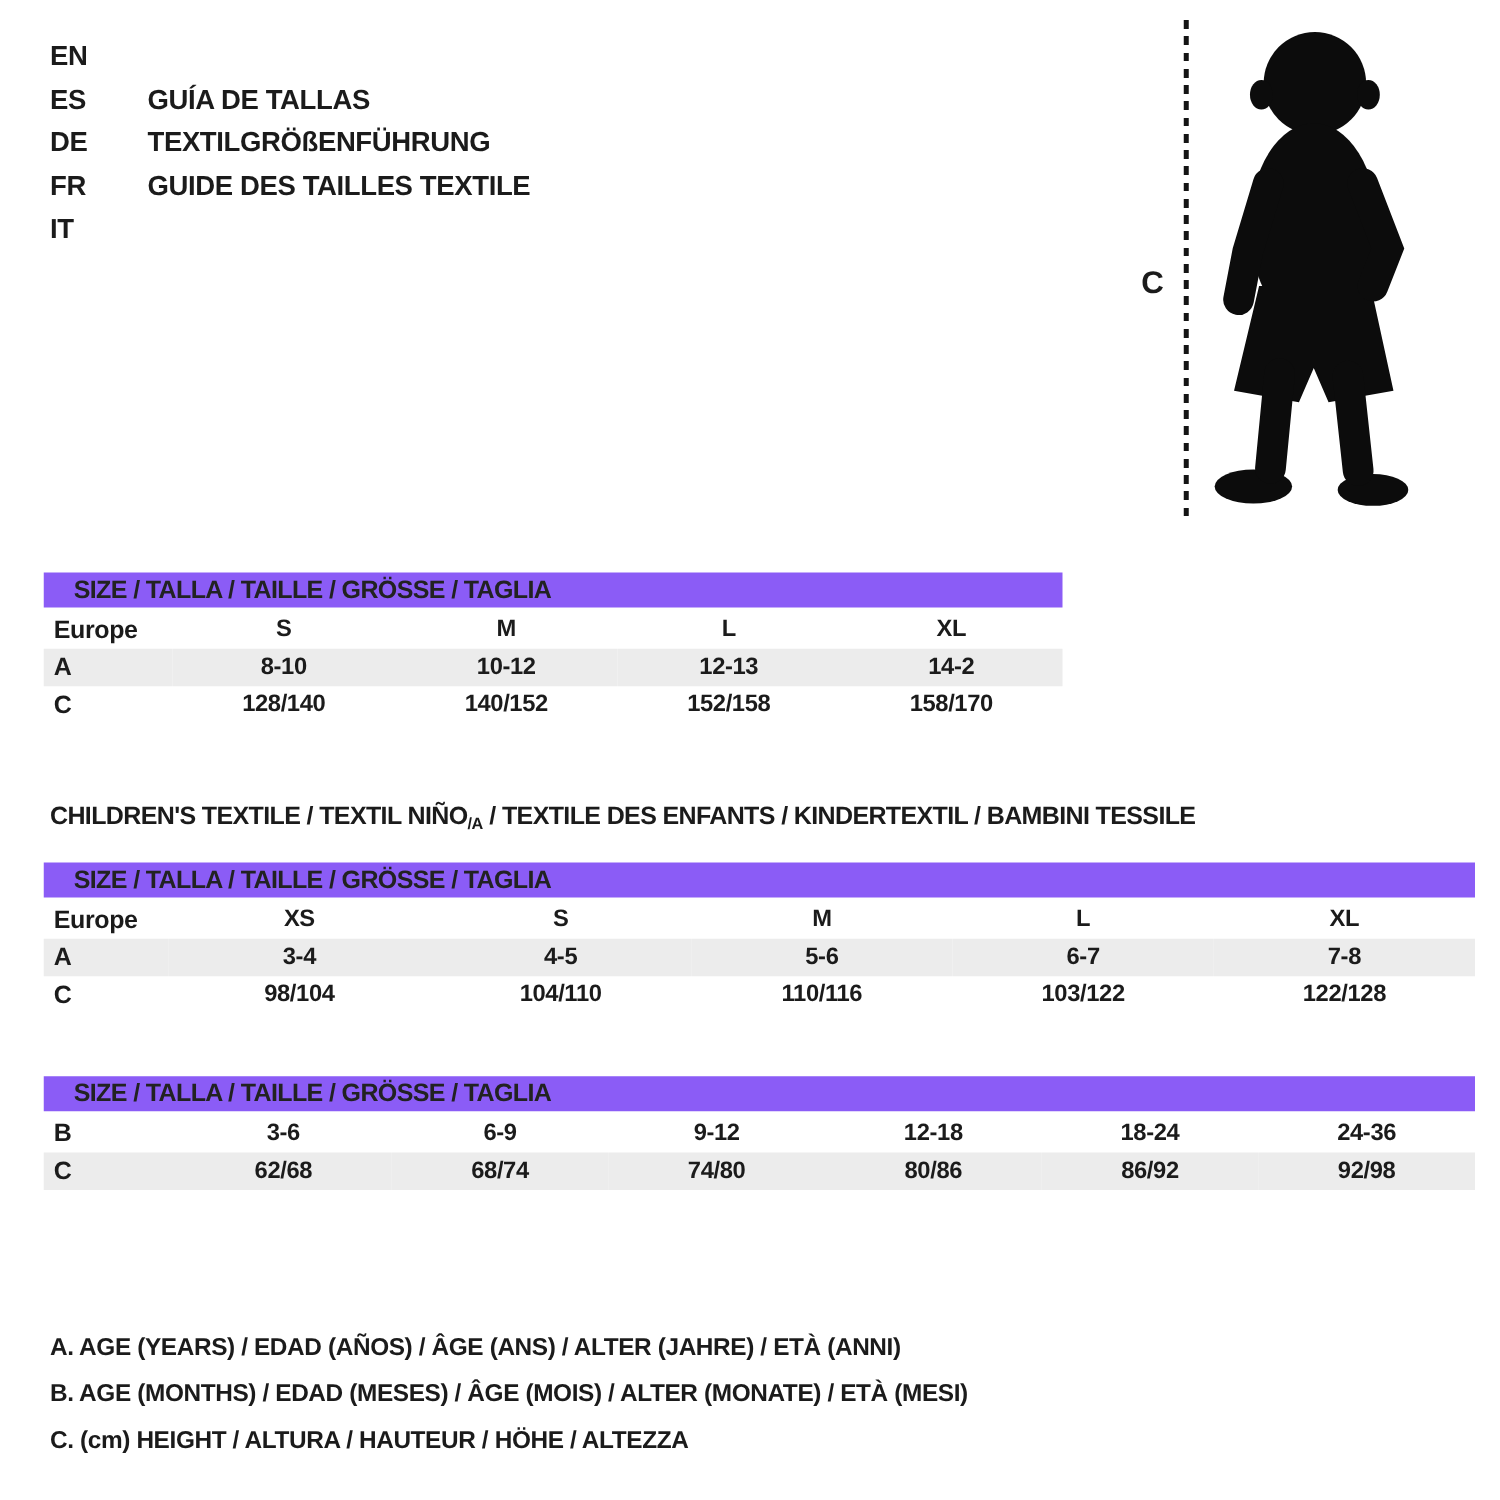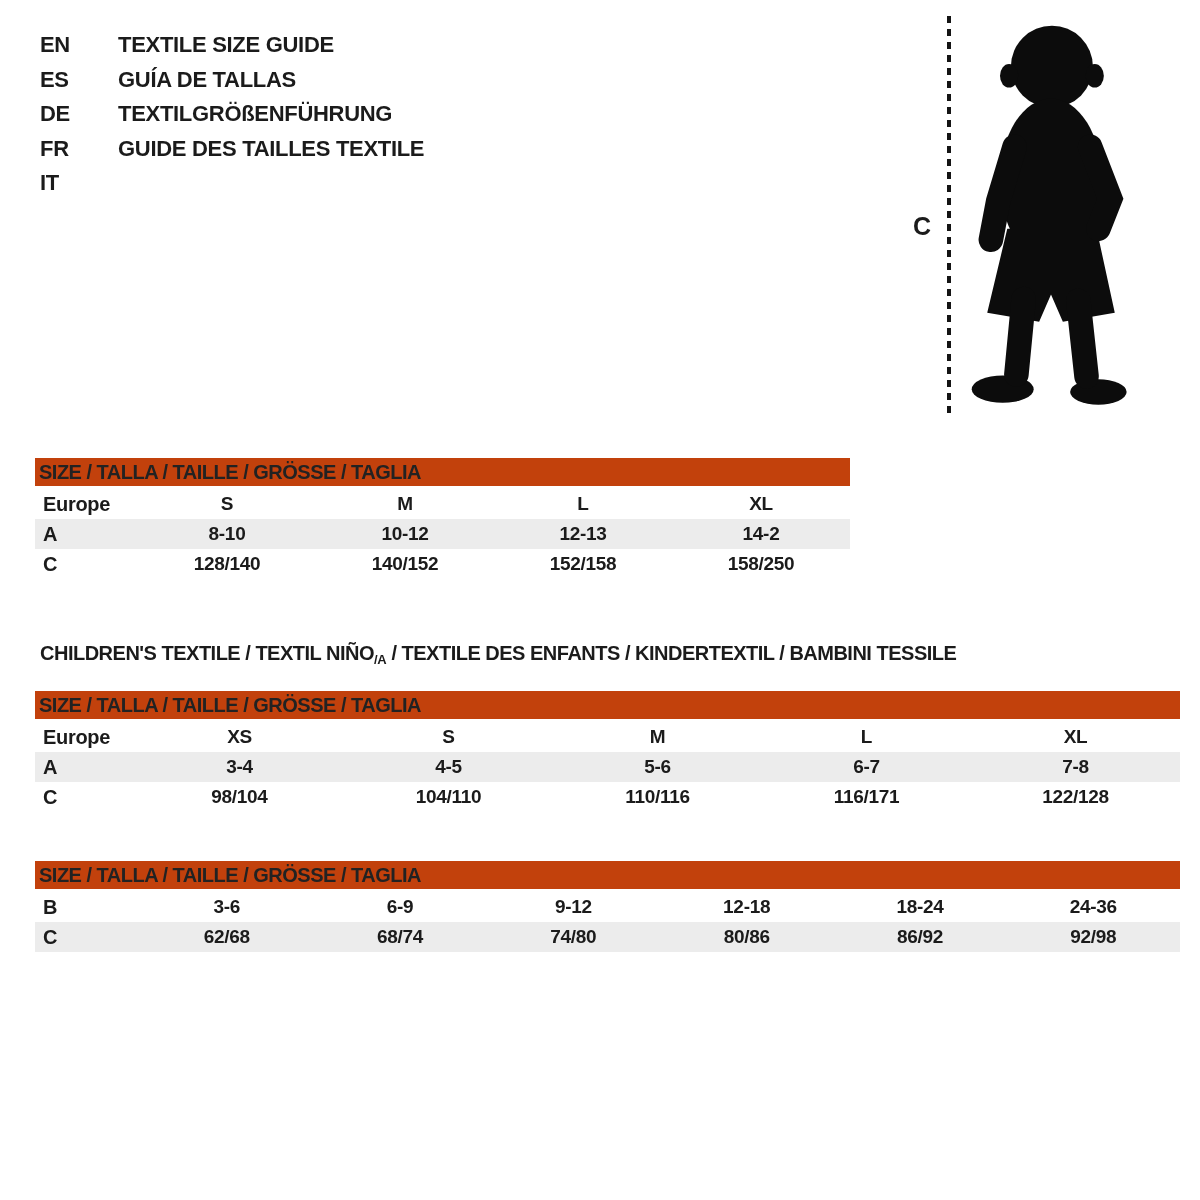--- a/index.html
+++ b/index.html
@@ -21,21 +21,21 @@
     background-image:repeating-linear-gradient(to bottom, #141414 0px, #141414 7px, transparent 7px, transparent 13px);
   }
   .measure-label { position:absolute; left:913px; top:212px; font-size:25px; }
   .silhouette { position:absolute; left:958px; top:12px; width:186px; height:410px; }
 
   
   .section { position:absolute; left:35px; }
   .sec-title { font-size:20px; letter-spacing:-0.5px; margin-left:5px; white-space:nowrap; }
   .sub-a { font-size:13px; vertical-align:-4px; letter-spacing:-0.3px; }
   .size-bar {
-    background:#c2410c; height:28px; line-height:29px; padding-left:4px;
+    background:#8b5cf6; height:28px; line-height:29px; padding-left:24px;
     font-size:20px; letter-spacing:-0.5px; color:#222; margin-top:24px; margin-bottom:3px;
   }
   table { width:100%; border-collapse:collapse; table-layout:fixed; }
   td {
     height:30px; font-size:19px; font-weight:700; text-align:center;
     padding:0; letter-spacing:-0.3px; vertical-align:middle;
   }
   td.row-label { text-align:left; padding-left:8px; font-size:20px; }
   tr.shaded { background:#ececec; }
 
@@ -50,21 +50,20 @@
   .legend-line { font-size:19.5px; line-height:37px; letter-spacing:-0.3px; white-space:nowrap; }
 </style>
 </head>
 <body>
 
 <div class="canvas">
 
   <div class="lang-header">
     <div class="lang-row">
       <span class="lang-code">EN</span>
-      <span class="lang-title">TEXTILE SIZE GUIDE</span>
     </div>
     <div class="lang-row">
       <span class="lang-code">ES</span>
       <span class="lang-title">GUÍA DE TALLAS</span>
     </div>
     <div class="lang-row">
       <span class="lang-code">DE</span>
       <span class="lang-title">TEXTILGRÖßENFÜHRUNG</span>
     </div>
     <div class="lang-row">
@@ -119,21 +118,21 @@
           <td>8-10</td>
           <td>10-12</td>
           <td>12-13</td>
           <td>14-2</td>
         </tr>
         <tr>
           <td class="row-label">C</td>
           <td>128/140</td>
           <td>140/152</td>
           <td>152/158</td>
-          <td>158/250</td>
+          <td>158/170</td>
         </tr>
       </tbody>
     </table>
   </div>
 
   <div class="section sec-children">
     <div class="sec-title"><span>CHILDREN'S TEXTILE / TEXTIL NIÑO</span><span class="sub-a">/A</span><span> / TEXTILE DES ENFANTS / KINDERTEXTIL / BAMBINI TESSILE</span></div>
     <div class="size-bar">SIZE / TALLA / TAILLE / GRÖSSE / TAGLIA</div>
     <table>
       <colgroup>
@@ -159,21 +158,21 @@
           <td>4-5</td>
           <td>5-6</td>
           <td>6-7</td>
           <td>7-8</td>
         </tr>
         <tr>
           <td class="row-label">C</td>
           <td>98/104</td>
           <td>104/110</td>
           <td>110/116</td>
-          <td>116/171</td>
+          <td>103/122</td>
           <td>122/128</td>
         </tr>
       </tbody>
     </table>
   </div>
 
   <div class="section sec-babies">
     <div class="size-bar">SIZE / TALLA / TAILLE / GRÖSSE / TAGLIA</div>
     <table>
       <colgroup>
@@ -201,14 +200,19 @@
           <td>68/74</td>
           <td>74/80</td>
           <td>80/86</td>
           <td>86/92</td>
           <td>92/98</td>
         </tr>
       </tbody>
     </table>
   </div>
 
+  <div class="legend">
+    <div class="legend-line">A. AGE (YEARS) / EDAD (AÑOS) / ÂGE (ANS) / ALTER (JAHRE) / ETÀ (ANNI)</div>
+    <div class="legend-line">B. AGE (MONTHS) / EDAD (MESES) / ÂGE (MOIS) / ALTER (MONATE) / ETÀ (MESI)</div>
+    <div class="legend-line">C. (cm) HEIGHT / ALTURA / HAUTEUR / HÖHE / ALTEZZA</div>
+  </div>
 
 </div>
 
 </body></html>

